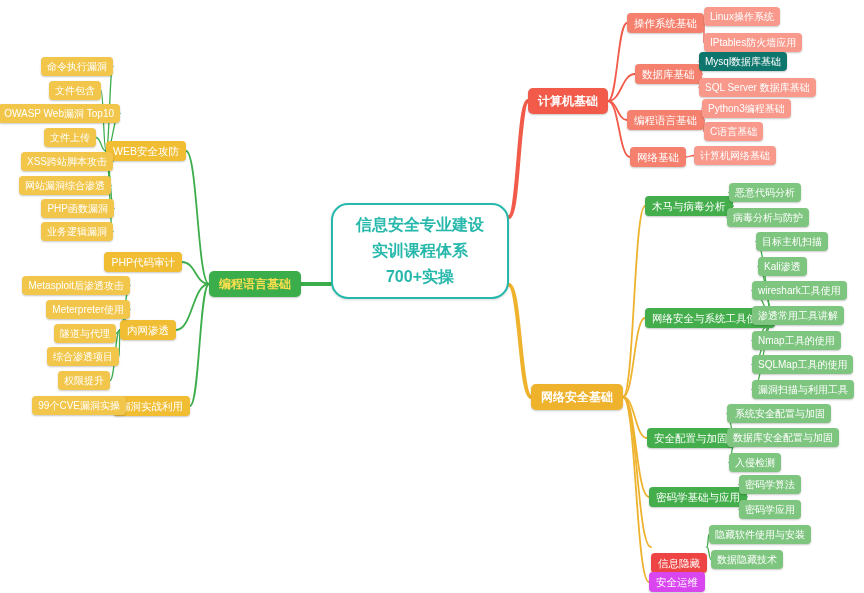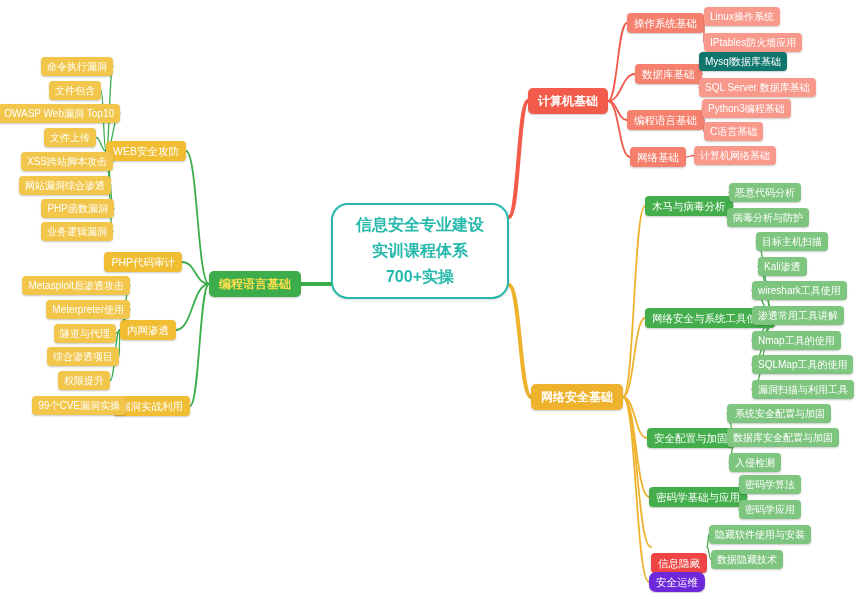--- a/index.html
+++ b/index.html
@@ -151,14 +151,14 @@
     <div class="node depth2" style="top: 428px; left: 647px; background: rgb(68, 174, 76); color: rgb(255, 255, 255);">安全配置与加固</div>
     <div class="node depth3" style="top: 404px; left: 727px; background: rgb(126, 197, 127); color: rgb(255, 255, 255); padding-left: 8px;">系统安全配置与加固</div>
     <div class="node depth3" style="top: 428px; left: 727px; background: rgb(126, 197, 127); color: rgb(255, 255, 255);">数据库安全配置与加固</div>
     <div class="node depth3" style="top: 453px; left: 729px; background: rgb(126, 197, 127); color: rgb(255, 255, 255);">入侵检测</div>
     <div class="node depth2" style="top: 487px; left: 649px; background: rgb(68, 174, 76); color: rgb(255, 255, 255);">密码学基础与应用</div>
     <div class="node depth3" style="top: 475px; left: 739px; background: rgb(126, 197, 127); color: rgb(255, 255, 255);">密码学算法</div>
     <div class="node depth3" style="top: 500px; left: 739px; background: rgb(126, 197, 127); color: rgb(255, 255, 255);">密码学应用</div>
     <div class="node depth2" style="top: 537px; left: 651px; background: #ef4444; color: rgb(255, 255, 255); margin-top: 16px;">信息隐藏</div>
     <div class="node depth3" style="top: 525px; left: 709px; background: rgb(126, 197, 127); color: rgb(255, 255, 255);">隐藏软件使用与安装</div>
     <div class="node depth3" style="top: 550px; left: 711px; background: rgb(126, 197, 127); color: rgb(255, 255, 255);">数据隐藏技术</div>
-    <div class="node depth2" style="top: 572px; left: 649px; background: #6d28d9; color: rgb(255, 255, 255); border-radius: 7px;">安全运维</div>
+    <div class="node depth2" style="top: 572px; left: 649px; background: #d946ef; color: rgb(255, 255, 255);">安全运维</div>
   </div>
 
 </body></html>

